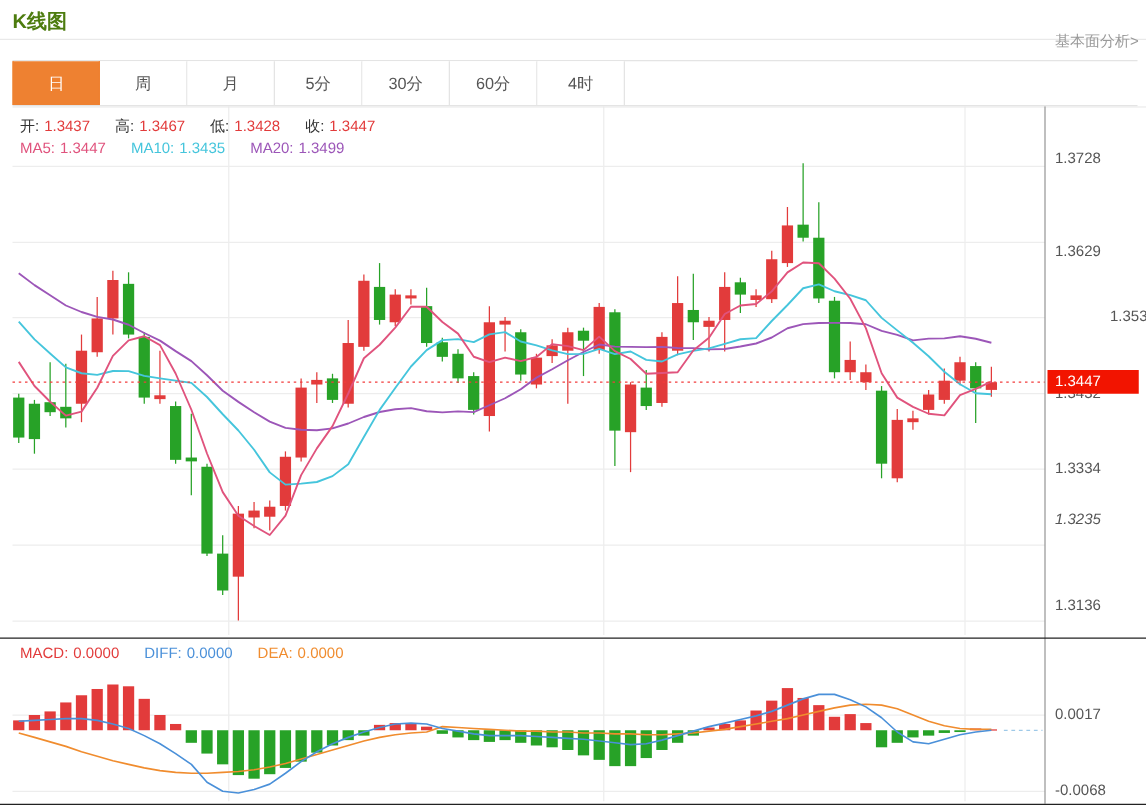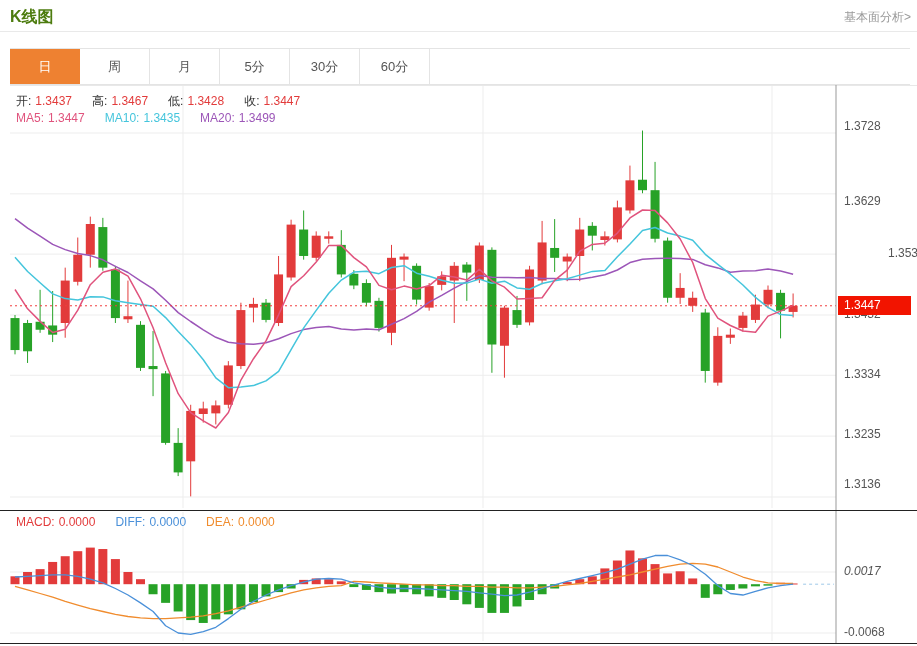--- a/index.html
+++ b/index.html
@@ -1,20 +1,20 @@
 <!DOCTYPE html>
 <html><head>
 <meta charset="utf-8">
 <style>
   html,body{margin:0;padding:0;background:#fff;}
   body{width:917px;height:646px;position:relative;overflow:hidden;
        font-family:"Liberation Sans","DejaVu Sans",sans-serif;-webkit-font-smoothing:antialiased;}
   .header{position:absolute;left:0;top:0;width:917px;height:31px;border-bottom:1px solid #e9e9e9;}
   .header .title{position:absolute;left:10px;top:7px;font-size:16px;font-weight:bold;color:#4d7c0f;}
-  .header .link{position:absolute;right:6px;top:9px;font-size:12px;color:#999;cursor:pointer;}
+  .header .link{position:absolute;right:6px;top:25px;font-size:12px;color:#999;cursor:pointer;}
   .tabbar{position:absolute;left:10px;top:48px;width:900px;height:37px;display:flex;
           border-top:1px solid #e4e4e4;border-bottom:1px solid #e4e4e4;box-sizing:border-box;}
   .tab{width:70px;height:35px;line-height:35px;text-align:center;font-size:13px;color:#555;
        border-right:1px solid #e4e4e4;cursor:pointer;box-sizing:border-box;background:#fff;}
   .tab:first-child{border-left:1px solid #e4e4e4;}
   .tab.active{background:#ee8131;color:#fff;border-color:#ee8131;}
   .tab-filler{flex:1;}
   #chart-svg{position:absolute;left:0;top:85px;}
   .legend-row{position:absolute;left:16px;font-size:12px;white-space:nowrap;z-index:2;}
   .legend-row span{margin-right:4px;}
@@ -31,20 +31,21 @@
   <div class="link">基本面分析&gt;</div>
 </div>
 
 <div class="tabbar" id="tabbar">
     <div class="tab active">日</div>
     <div class="tab">周</div>
     <div class="tab">月</div>
     <div class="tab">5分</div>
     <div class="tab">30分</div>
     <div class="tab">60分</div>
+    <div class="tab">4时</div>
     <div class="tab-filler"></div>
   </div>
 
 <div class="legend-row" id="legend-ohlc" style="top:93px"><span class="item"><span style="color: rgb(51, 51, 51);">开:</span><span style="color: rgb(226, 59, 59);">1.3437</span></span><span class="item"><span style="color: rgb(51, 51, 51);">高:</span><span style="color: rgb(226, 59, 59);">1.3467</span></span><span class="item"><span style="color: rgb(51, 51, 51);">低:</span><span style="color: rgb(226, 59, 59);">1.3428</span></span><span class="item"><span style="color: rgb(51, 51, 51);">收:</span><span style="color: rgb(226, 59, 59);">1.3447</span></span></div>
 <div class="legend-row" id="legend-ma" style="top:111px"><span class="item"><span style="color: rgb(224, 83, 125);">MA5:</span><span style="color: rgb(224, 83, 125);">1.3447</span></span><span class="item"><span style="color: rgb(69, 197, 220);">MA10:</span><span style="color: rgb(69, 197, 220);">1.3435</span></span><span class="item"><span style="color: rgb(156, 86, 184);">MA20:</span><span style="color: rgb(156, 86, 184);">1.3499</span></span></div>
 <div class="legend-row" id="legend-macd" style="top:515px"><span class="item"><span style="color: rgb(226, 59, 59);">MACD:</span><span style="color: rgb(226, 59, 59);">0.0000</span></span><span class="item"><span style="color: rgb(74, 144, 217);">DIFF:</span><span style="color: rgb(74, 144, 217);">0.0000</span></span><span class="item"><span style="color: rgb(240, 140, 46);">DEA:</span><span style="color: rgb(240, 140, 46);">0.0000</span></span></div>
 
 <svg id="chart-svg" width="917" height="561">
     <g>
       <line x1="10" y1="48" x2="836" y2="48" stroke="#ededed" stroke-width="1"></line>
@@ -394,19 +395,19 @@
     <line x1="0" y1="425.5" x2="917" y2="425.5" stroke="#222222" stroke-width="1"></line>
     <line x1="0" y1="558.5" x2="917" y2="558.5" stroke="#222222" stroke-width="1"></line>
   </svg>
 
 <div id="axis-labels">
     <div class="axis-label" style="top: 119px;">1.3728</div>
     <div class="axis-label" style="top: 194px;">1.3629</div>
     <div class="axis-label" style="top: 246px; margin-left: 44px;">1.3531</div>
     <div class="axis-label" style="top: 307px;">1.3432</div>
     <div class="axis-label" style="top: 367px;">1.3334</div>
-    <div class="axis-label" style="top: 427px;">1.3235</div>
+    <div class="axis-label" style="top: 408px; font-style: italic;">1.3235</div>
     <div class="axis-label" style="top: 477px;">1.3136</div>
-    <div class="axis-label" style="top: 564px; font-style: italic;">0.0017</div>
+    <div class="axis-label" style="top: 564px;">0.0017</div>
     <div class="axis-label" style="top: 625px;">-0.0068</div>
   </div>
 
 <div class="price-badge">1.3447</div>
 
 </body></html>

